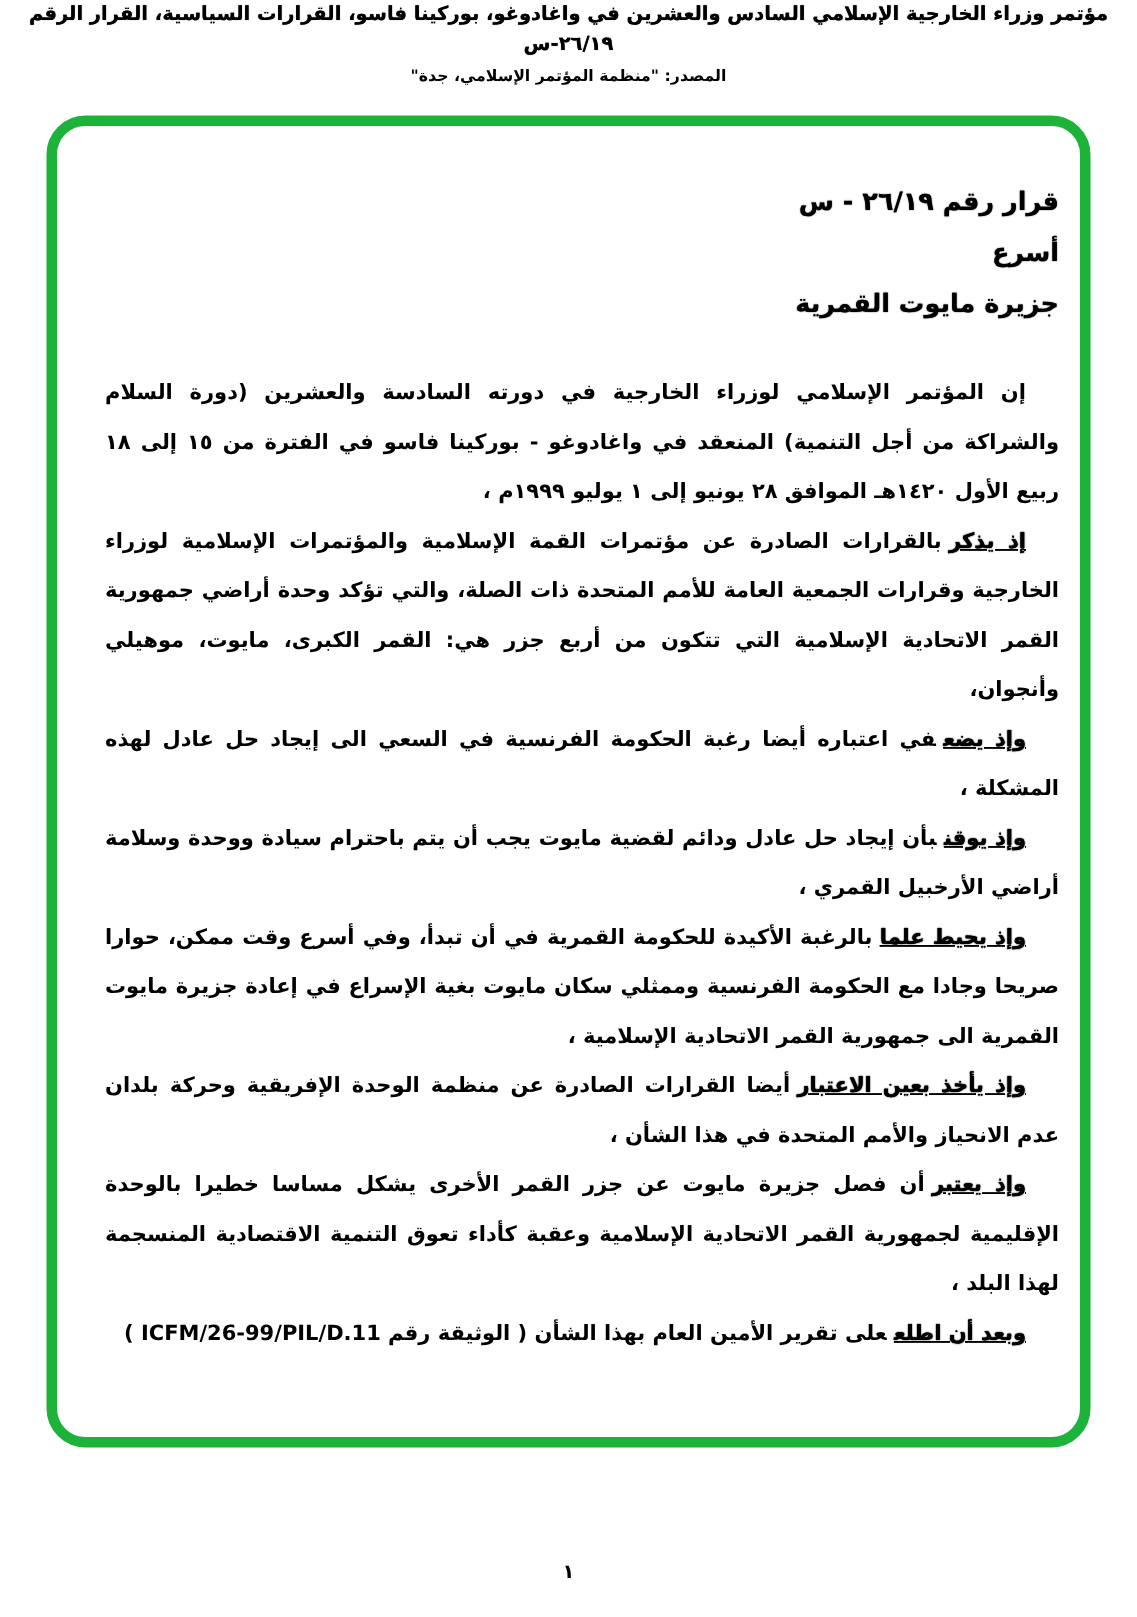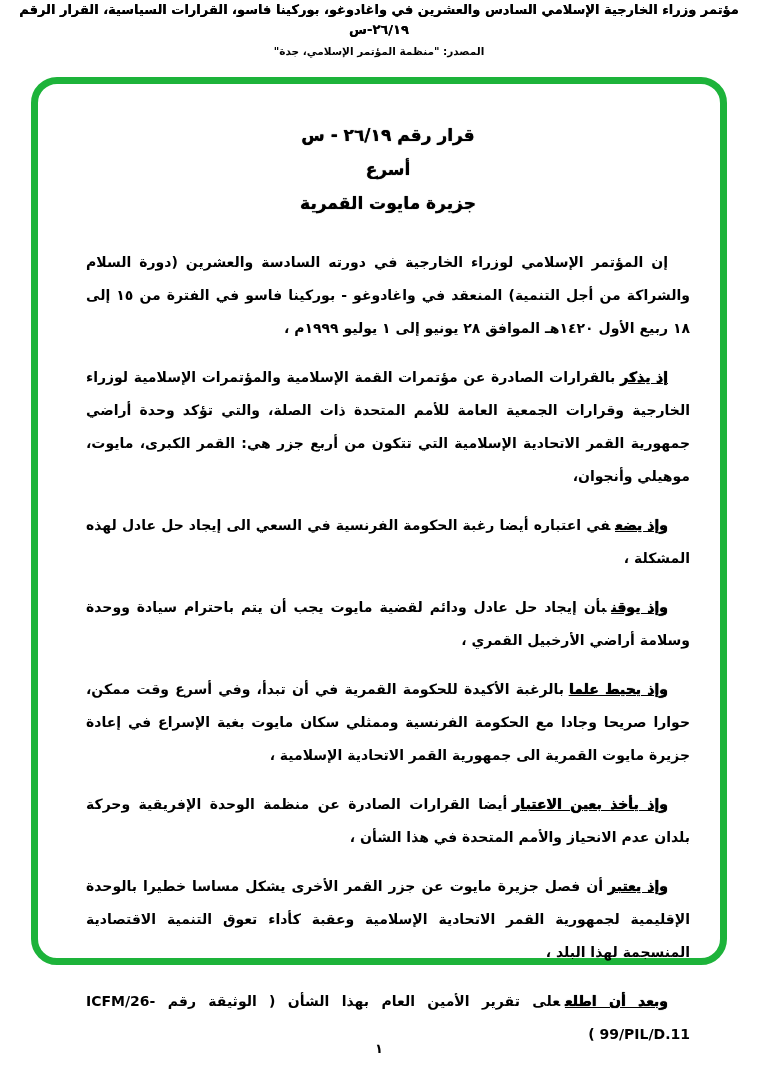--- a/index.html
+++ b/index.html
@@ -35,29 +35,28 @@
   .green-box {
     box-sizing: border-box;
     margin: 17px auto 0;
     width: 696px;
     height: 888px;
     border: 7px solid #1db33a;
     border-radius: 26px;
     padding: 34px 14px 0 32px;
   }
   .res-title {
-    text-align: center;
     font-weight: bold;
     text-shadow: 0 0 0.8px #000;
     font-size: 17px;
     line-height: 34px;
     margin-bottom: 26px;
   }
   .res-body p {
-    margin: 16px;
+    margin: 0;
     font-size: 14px;
     font-weight: bold;
     line-height: 33px;
     text-align: justify;
     text-indent: 22px;
   }
   .res-body .lead {
     font-weight: bold;
     text-shadow: 0 0 1px #000, 0 0 0.5px #000;
     margin-left: 0.35em;

